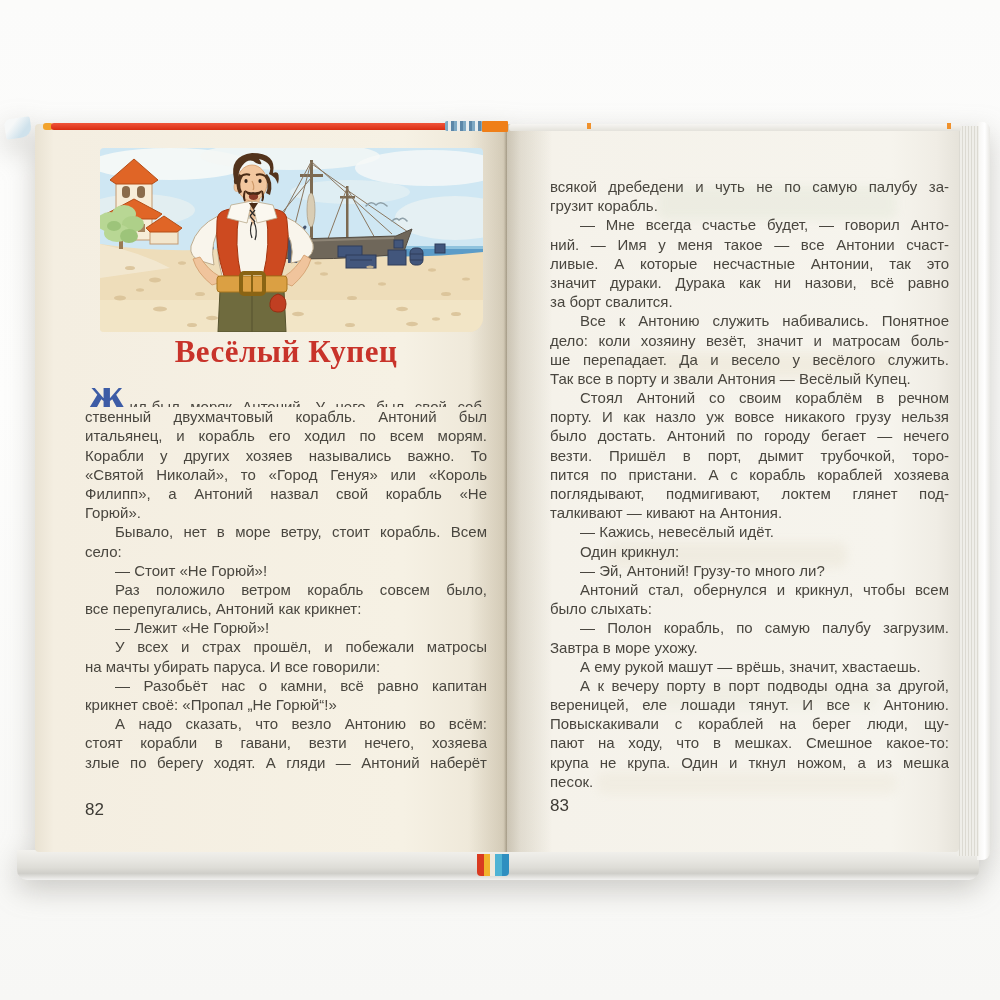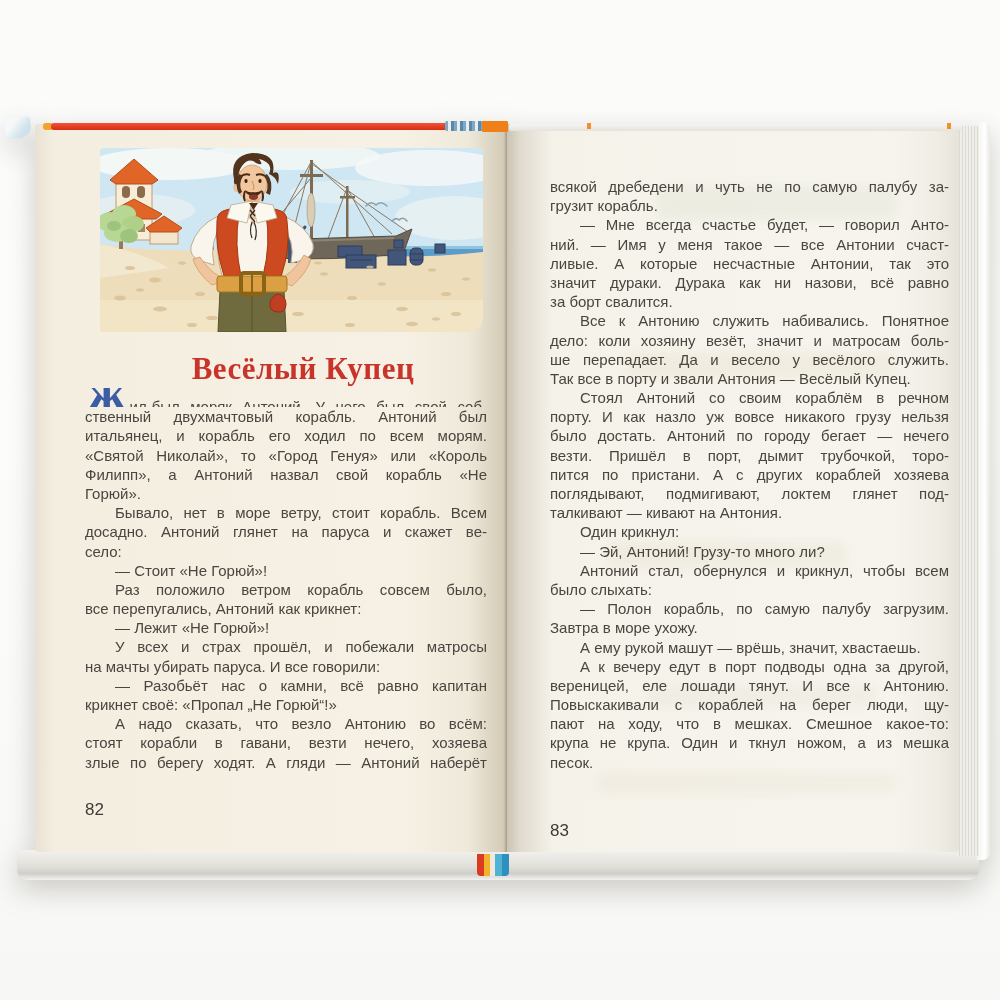--- a/index.html
+++ b/index.html
@@ -42,34 +42,34 @@
   
   .page{position:absolute;top:12px;height:728px;}
   .page.left{left:30px;width:472px;border-radius:4px 0 0 4px;
     background:linear-gradient(90deg,#e9e2d2 0%,#f4eee1 4%,#f6f1e4 78%,#efe9da 92%,#ded6c3 99%,#cfc6b2 100%);}
   .page.right{left:502px;width:452px;border-radius:0 4px 4px 0;
     background:linear-gradient(90deg,#d9d3c4 0%,#ece8dd 3%,#f5f2ea 10%,#f6f4ed 85%,#f0ede5 95%,#e6e3da 100%);}
   .gutter{position:absolute;left:499px;top:12px;width:6px;height:728px;
     background:linear-gradient(90deg,rgba(90,80,60,0),rgba(90,80,60,.28) 45%,rgba(255,255,255,.5) 60%,rgba(90,80,60,.12));}
   
   .illustration{position:absolute;left:65px;top:24px;width:383px;height:184px;border-radius:4px 4px 14px 4px;overflow:hidden;}
-  .title{position:absolute;left:50px;top:210px;width:402px;margin:17px;text-align:center;
+  .title{position:absolute;left:50px;top:210px;width:402px;margin:0;text-align:center;
     font-family:"Liberation Serif",serif;font-weight:bold;font-size:31px;letter-spacing:.5px;color:#c8332a;}
   .body{position:absolute;width:402px;color:#49463f;font-size:15px;line-height:19.2px;}
   .body.l{left:50px;top:264px;}
   .body.r{left:43px;top:53px;width:399px;}
   .line{height:19.2px;overflow:hidden;text-align:justify;text-align-last:justify;}
   .line.end{text-align-last:left;}
   .line.ind{text-indent:30px;}
   .line.first{text-align-last:justify;}
   .dropcap{font-family:"Liberation Serif",serif;font-weight:bold;font-size:44px;line-height:19px;
     color:#3d5ca6;position:relative;top:1px;margin-right:1px;}
   .pagenum{position:absolute;width:402px;text-align:left;font-size:17px;color:#3e3b35;}
   .pagenum.l{left:50px;top:676px;}
-  .pagenum.r{left:43px;top:697px;width:399px;}
+  .pagenum.r{left:43px;top:672px;width:399px;}
   
   .smudge{position:absolute;border-radius:8px;filter:blur(5px);}
   .sm1{left:150px;top:62px;width:240px;height:34px;background:#b8c9a8;opacity:.14;}
   .sm2{left:120px;top:228px;width:270px;height:26px;background:#d8c9a4;opacity:.16;}
   .sm3{left:100px;top:418px;width:240px;height:26px;background:#cfc3a2;opacity:.14;}
   .sm4{left:140px;top:560px;width:230px;height:24px;background:#c9cdb2;opacity:.12;}
   .sm5{left:90px;top:648px;width:300px;height:22px;background:#d3c6a6;opacity:.12;}
   
   .curl-l{position:absolute;right:0;top:0;width:40px;height:100%;
     background:linear-gradient(90deg,rgba(120,105,80,0),rgba(120,105,80,.10));}
@@ -251,25 +251,25 @@
       </svg>
     </div>
 
     <h1 class="title">Весёлый Купец</h1>
 
     <div class="body l">
       <div class="line first"><span class="dropcap">Ж</span><span>ил-был моряк Антоний. У него был свой соб-</span></div>
       <div>
           <div class="line">ственный двухмачтовый корабль. Антоний был</div>
           <div class="line">итальянец, и корабль его ходил по всем морям.</div>
+          <div class="line">Корабли у других хозяев назывались важно. То</div>
           <div class="line">«Святой Николай», то «Город Генуя» или «Король</div>
           <div class="line">Филипп», а Антоний назвал свой корабль «Не</div>
           <div class="line end">Горюй».</div>
           <div class="line ind">Бывало, нет в море ветру, стоит корабль. Всем</div>
-          <div class="line">досадно. Антоний глянет на паруса и скажет ве-</div>
           <div class="line end">село:</div>
           <div class="line ind end">— Стоит «Не Горюй»!</div>
           <div class="line ind">Раз положило ветром корабль совсем было,</div>
           <div class="line end">все перепугались, Антоний как крикнет:</div>
           <div class="line ind end">— Лежит «Не Горюй»!</div>
           <div class="line ind">У всех и страх прошёл, и побежали матросы</div>
           <div class="line end">на мачты убирать паруса. И все говорили:</div>
           <div class="line ind">— Разобьёт нас о камни, всё равно капитан</div>
           <div class="line end">крикнет своё: «Пропал „Не Горюй“!»</div>
           <div class="line ind">А надо сказать, что везло Антонию во всём:</div>
@@ -301,31 +301,32 @@
           <div class="line">значит дураки. Дурака как ни назови, всё равно</div>
           <div class="line end">за борт свалится.</div>
           <div class="line ind">Все к Антонию служить набивались. Понятное</div>
           <div class="line">дело: коли хозяину везёт, значит и матросам боль-</div>
           <div class="line">ше перепадает. Да и весело у весёлого служить.</div>
           <div class="line end">Так все в порту и звали Антония — Весёлый Купец.</div>
           <div class="line ind">Стоял Антоний со своим кораблём в речном</div>
           <div class="line">порту. И как назло уж вовсе никакого грузу нельзя</div>
           <div class="line">было достать. Антоний по городу бегает — нечего</div>
           <div class="line">везти. Пришёл в порт, дымит трубочкой, торо-</div>
-          <div class="line">пится по пристани. А с других кораблей хозяева</div>
+          <div class="line">пится по пристани. А с корабль кораблей хозяева</div>
           <div class="line">поглядывают, подмигивают, локтем глянет под-</div>
           <div class="line end">талкивают — кивают на Антония.</div>
+          <div class="line ind end">— Кажись, невесёлый идёт.</div>
           <div class="line ind end">Один крикнул:</div>
           <div class="line ind end">— Эй, Антоний! Грузу-то много ли?</div>
           <div class="line ind">Антоний стал, обернулся и крикнул, чтобы всем</div>
           <div class="line end">было слыхать:</div>
           <div class="line ind">— Полон корабль, по самую палубу загрузим.</div>
           <div class="line end">Завтра в море ухожу.</div>
           <div class="line ind end">А ему рукой машут — врёшь, значит, хвастаешь.</div>
-          <div class="line ind">А к вечеру едут в порт подводы одна за другой,</div>
+          <div class="line ind">А к вечеру порту в порт подводы одна за другой,</div>
           <div class="line">вереницей, еле лошади тянут. И все к Антонию.</div>
           <div class="line">Повыскакивали с кораблей на берег люди, щу-</div>
           <div class="line">пают на ходу, что в мешках. Смешное какое-то:</div>
           <div class="line">крупа не крупа. Один и ткнул ножом, а из мешка</div>
           <div class="line end">песок.</div>
         </div>
     </div>
 
     <div class="pagenum r">83</div>
   </div>

